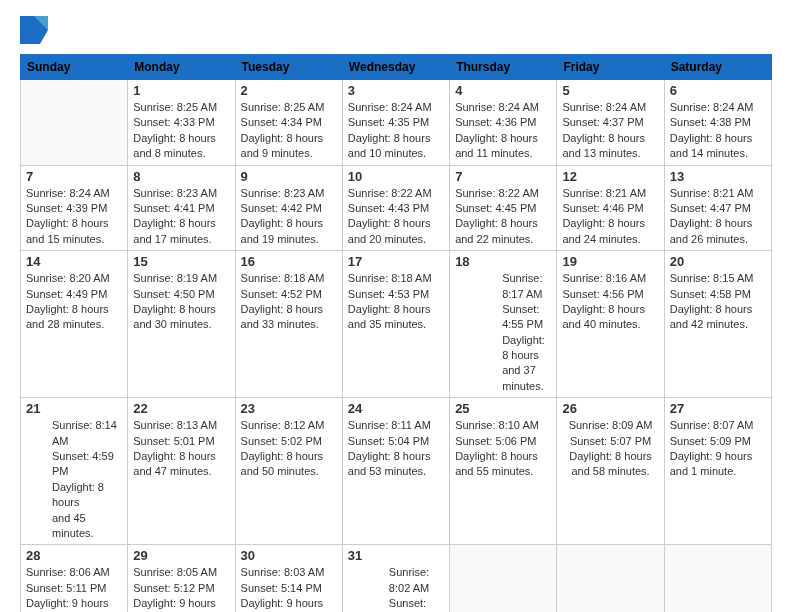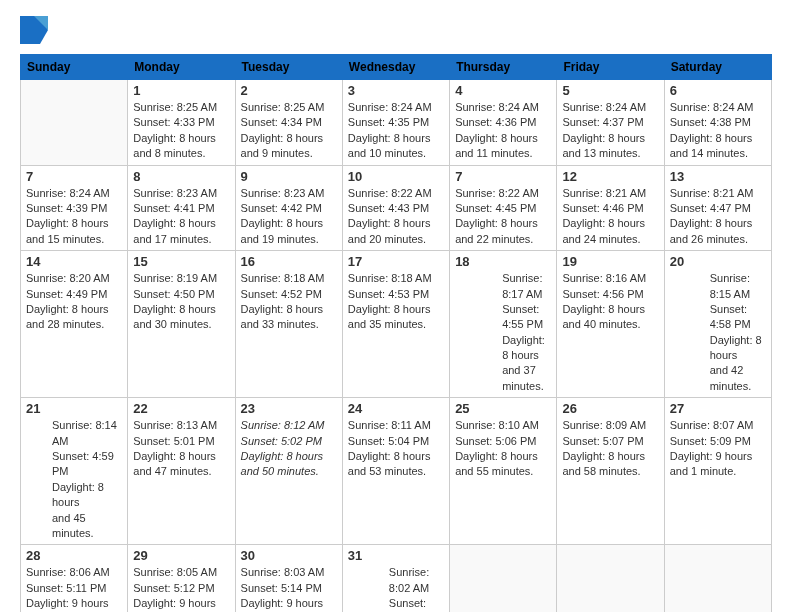--- a/index.html
+++ b/index.html
@@ -250,21 +250,21 @@
           </td>
           <td>
             <span class="day-number">19</span>
             <div class="day-info" style="white-space: pre-line;">Sunrise: 8:16 AM
 Sunset: 4:56 PM
 Daylight: 8 hours
 and 40 minutes.</div>
           </td>
           <td>
             <span class="day-number">20</span>
-            <div class="day-info" style="white-space: pre-line; margin-left: 40px;">Sunrise: 8:15 AM
+            <div class="day-info" style="white-space: pre-line;">Sunrise: 8:15 AM
 Sunset: 4:58 PM
 Daylight: 8 hours
 and 42 minutes.</div>
           </td>
         </tr>
         <tr>
           <td>
             <span class="day-number">21</span>
             <div class="day-info" style="white-space: pre-line; margin-left: 26px;">Sunrise: 8:14 AM
 Sunset: 4:59 PM
@@ -273,42 +273,42 @@
           </td>
           <td>
             <span class="day-number">22</span>
             <div class="day-info" style="white-space: pre-line;">Sunrise: 8:13 AM
 Sunset: 5:01 PM
 Daylight: 8 hours
 and 47 minutes.</div>
           </td>
           <td>
             <span class="day-number">23</span>
-            <div class="day-info" style="white-space: pre-line; font-style: italic;">Sunrise: 8:12 AM
+            <div class="day-info" style="white-space: pre-line;">Sunrise: 8:12 AM
 Sunset: 5:02 PM
 Daylight: 8 hours
 and 50 minutes.</div>
           </td>
           <td>
             <span class="day-number">24</span>
             <div class="day-info" style="white-space: pre-line;">Sunrise: 8:11 AM
 Sunset: 5:04 PM
 Daylight: 8 hours
 and 53 minutes.</div>
           </td>
           <td>
             <span class="day-number">25</span>
             <div class="day-info" style="white-space: pre-line;">Sunrise: 8:10 AM
 Sunset: 5:06 PM
 Daylight: 8 hours
 and 55 minutes.</div>
           </td>
           <td>
             <span class="day-number">26</span>
-            <div class="day-info" style="white-space: pre-line;">Sunrise: 8:09 AM
+            <div class="day-info" style="white-space: pre-line; text-align: center;">Sunrise: 8:09 AM
 Sunset: 5:07 PM
 Daylight: 8 hours
 and 58 minutes.</div>
           </td>
           <td>
             <span class="day-number">27</span>
             <div class="day-info" style="white-space: pre-line;">Sunrise: 8:07 AM
 Sunset: 5:09 PM
 Daylight: 9 hours
 and 1 minute.</div>

